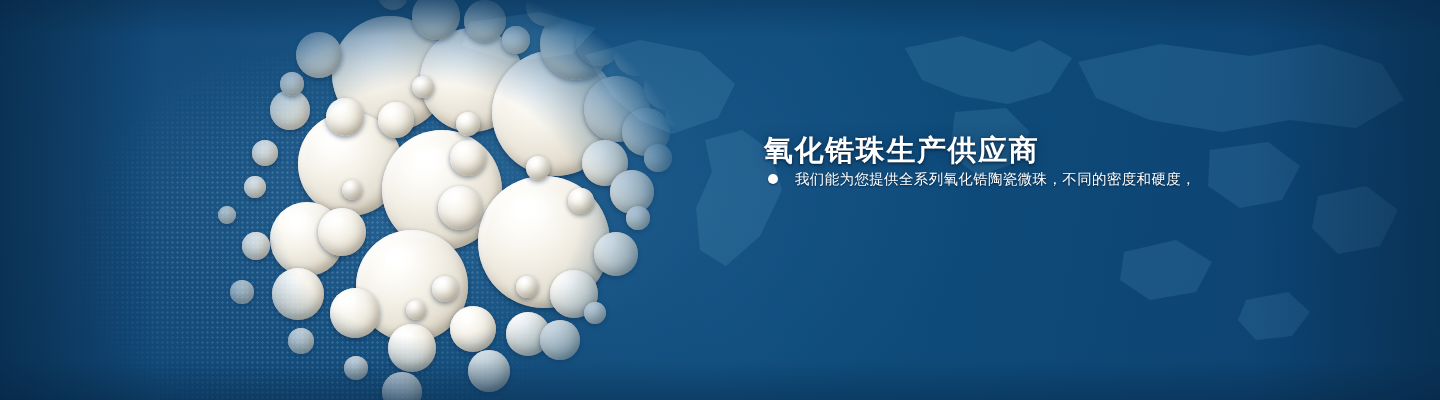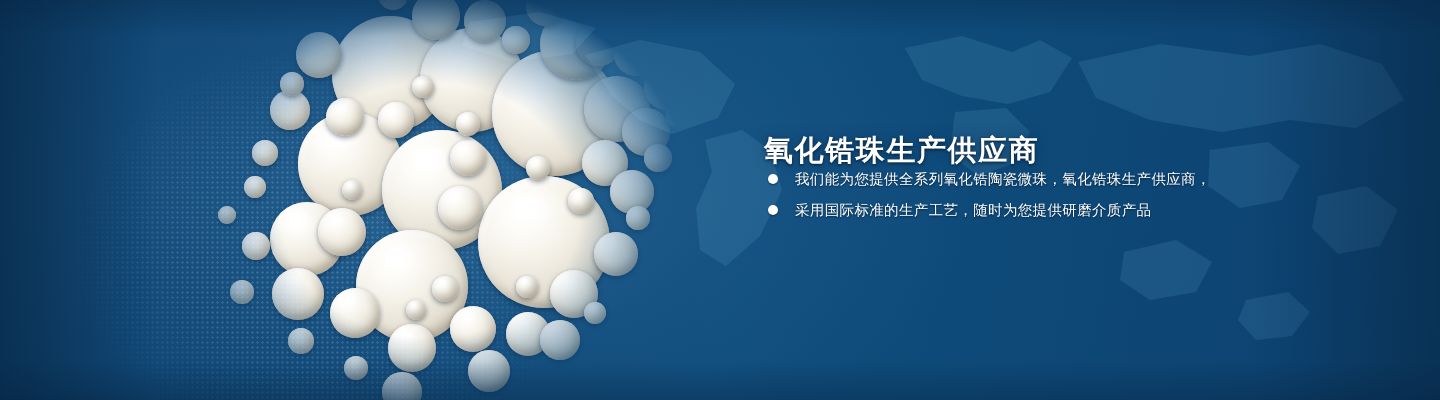--- a/index.html
+++ b/index.html
@@ -183,27 +183,21 @@
 
   <div class="content">
 
     <h1 class="title">氧化锆珠生产供应商</h1>
 
     <div class="bullets">
 
       <div class="bullet-row">
         <span class="dot"></span>
         <div class="btext">
-          <span>我们能为您提供全系列氧化锆陶瓷微珠，氧化锆珠生产供应商，</span>
+          <span>我们能为您提供全系列氧化锆陶瓷微珠，不同的密度和硬度，</span>
         </div>
       </div>
 
 
-      <div class="bullet-row">
-        <span class="dot"></span>
-        <div class="btext">
-          <span>采用国际标准的生产工艺，随时为您提供研磨介质产品</span>
-        </div>
-      </div>
 
     </div>
   </div>
 </div>
 
 </body></html>

